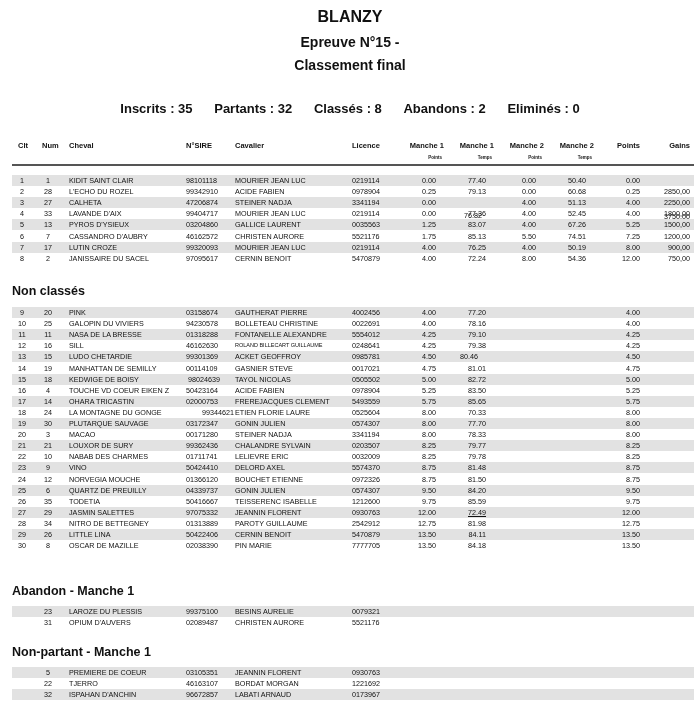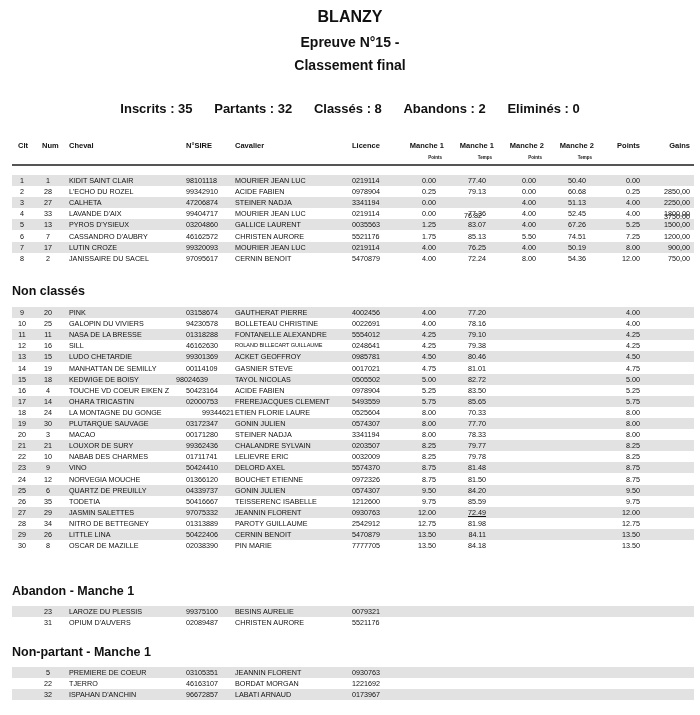--- a/index.html
+++ b/index.html
@@ -221,39 +221,39 @@
       <span class="c r" style="left: 596px; width: 32px;">4.25</span>
     </div>
     <div class="row alt" style="top: 351.4px;">
       <span class="c ctr" style="left: 0px; width: 20px;">13</span>
       <span class="c ctr" style="left: 26px; width: 20px;">15</span>
       <span class="c " style="left: 57px;">LUDO CHETARDIE</span>
       <span class="c " style="left: 174px;">99301369</span>
       <span class="c " style="left: 223px;">ACKET GEOFFROY</span>
       <span class="c " style="left: 340px;">0985781</span>
       <span class="c r" style="left: 390px; width: 34px;">4.50</span>
-      <span class="c r" style="left: 440px; width: 34px;">80.46</span>
+      <span class="c r" style="left: 440px; width: 34px; text-align: center;">80.46</span>
       <span class="c r" style="left: 596px; width: 32px;">4.50</span>
     </div>
     <div class="row" style="top: 362.5px;">
       <span class="c ctr" style="left: 0px; width: 20px;">14</span>
       <span class="c ctr" style="left: 26px; width: 20px;">19</span>
       <span class="c " style="left: 57px;">MANHATTAN DE SEMILLY</span>
       <span class="c " style="left: 174px;">00114109</span>
       <span class="c " style="left: 223px;">GASNIER STEVE</span>
       <span class="c " style="left: 340px;">0017021</span>
       <span class="c r" style="left: 390px; width: 34px;">4.75</span>
       <span class="c r" style="left: 440px; width: 34px;">81.01</span>
       <span class="c r" style="left: 596px; width: 32px;">4.75</span>
     </div>
     <div class="row alt" style="top: 373.6px;">
       <span class="c ctr" style="left: 0px; width: 20px;">15</span>
       <span class="c ctr" style="left: 26px; width: 20px;">18</span>
       <span class="c " style="left: 57px;">KEDWIGE DE BOISY</span>
-      <span class="c " style="left: 164px;">98024639</span>
+      <span class="c " style="left: 176px;">98024639</span>
       <span class="c " style="left: 223px;">TAYOL NICOLAS</span>
       <span class="c " style="left: 340px;">0505502</span>
       <span class="c r" style="left: 390px; width: 34px;">5.00</span>
       <span class="c r" style="left: 440px; width: 34px;">82.72</span>
       <span class="c r" style="left: 596px; width: 32px;">5.00</span>
     </div>
     <div class="row" style="top: 384.7px;">
       <span class="c ctr" style="left: 0px; width: 20px;">16</span>
       <span class="c ctr" style="left: 26px; width: 20px;">4</span>
       <span class="c " style="left: 57px;">TOUCHE VD COEUR EIKEN Z</span>

